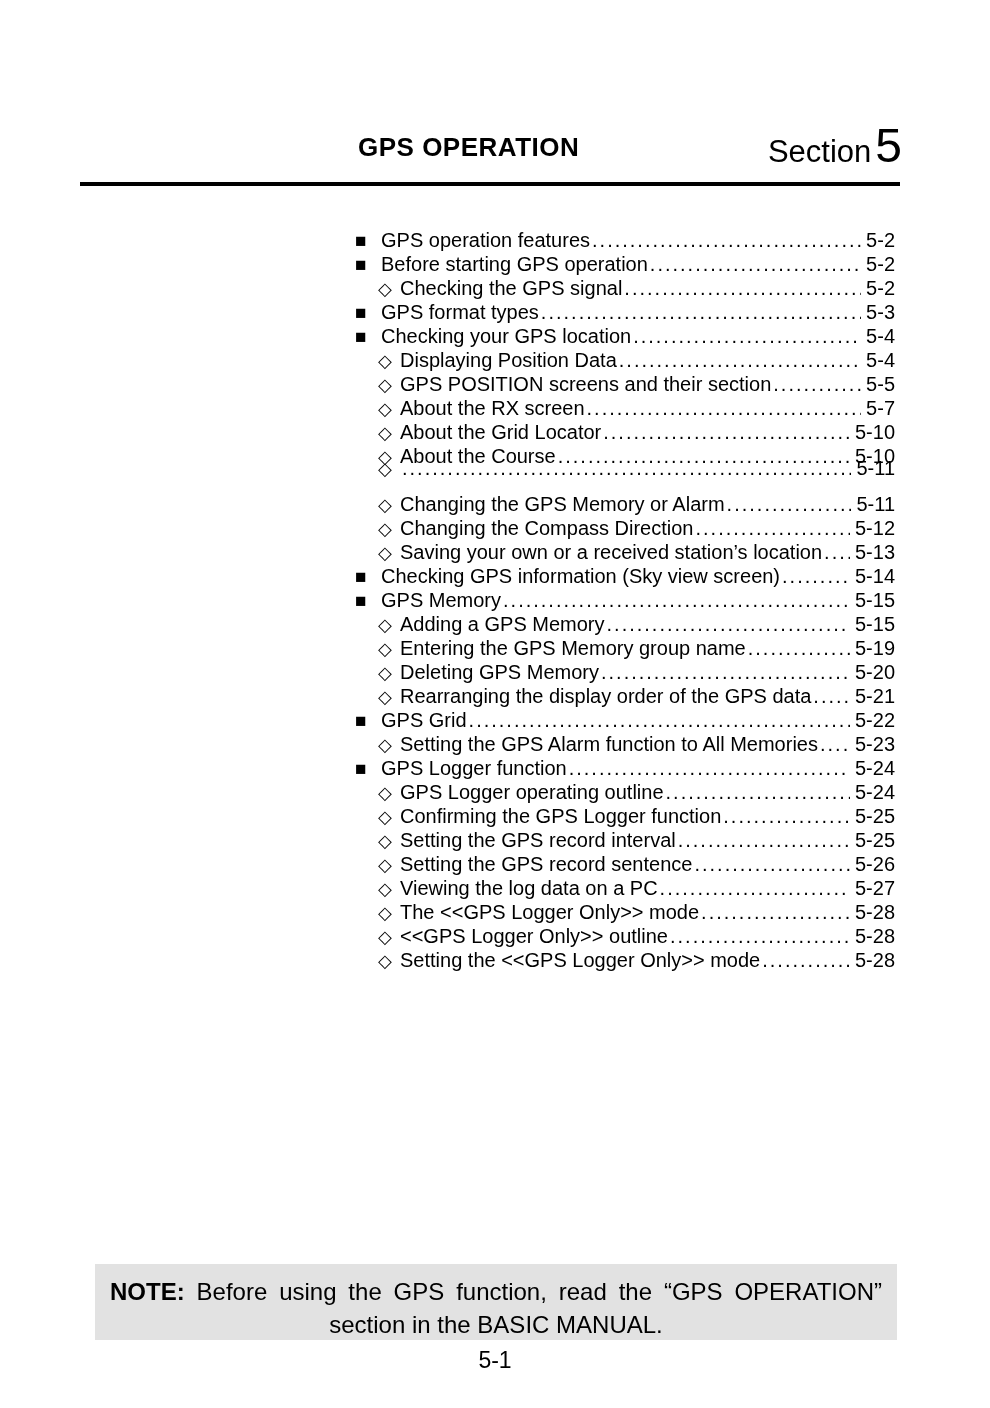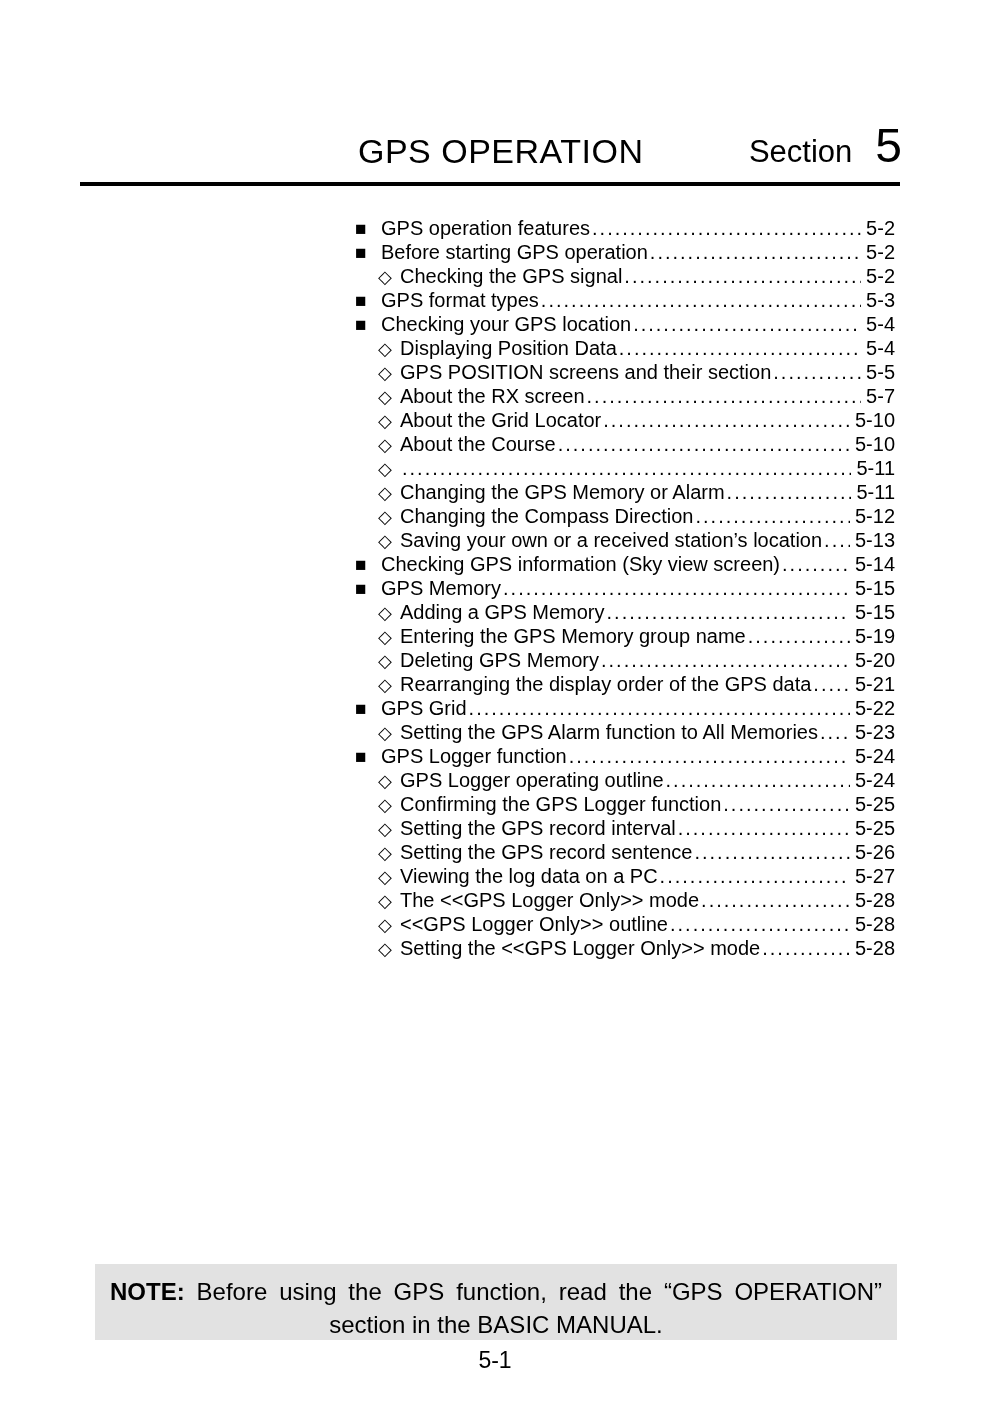--- a/index.html
+++ b/index.html
@@ -11,33 +11,33 @@
     font-family: "Liberation Sans", sans-serif;
     color: #000000;
     overflow: hidden;
   }
 
   
   .chapter-title {
     position: absolute;
     left: 358px;
     top: 132px;
-    font-size: 34px;
-    font-weight: normal;
+    font-size: 26px;
+    font-weight: bold;
     letter-spacing: 0.5px;
     white-space: nowrap;
     text-align: center;
   }
   .section-wrap {
     position: absolute;
     right: 88px;
     top: 118px;
     display: flex;
     align-items: baseline;
-    gap: 23px;
+    gap: 4px;
   }
   .section-label { font-size: 31px; font-weight: normal; }
   .section-number { font-size: 48px; font-weight: normal; }
   .header-rule {
     position: absolute;
     left: 80px;
     top: 182px;
     width: 820px;
     height: 4px;
     background: #000000;
@@ -58,21 +58,21 @@
     line-height: 24px;
     white-space: nowrap;
   }
   .toc-row.lvl2 { margin-left: 23px; }
   .bullet {
     flex: none;
     width: 26px;
     font-size: 19px;
   }
   .toc-row.lvl2 .bullet { width: 22px; font-size: 18px; }
-  .toc-label { flex: none; }
+  .toc-label { flex: none; margin-top: 12px; }
   .leader {
     flex: 1 1 auto;
     overflow: hidden;
     margin-left: 2px;
     margin-right: 5px;
     min-width: 10px;
   }
   .leader::after {
     content: "....................................................................................................";
     letter-spacing: 2px;

